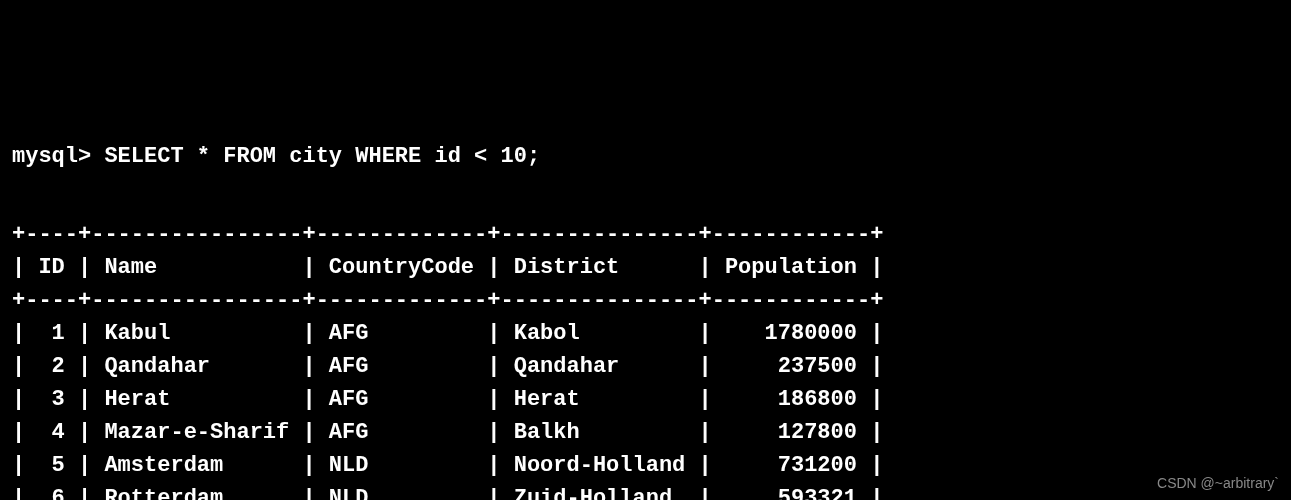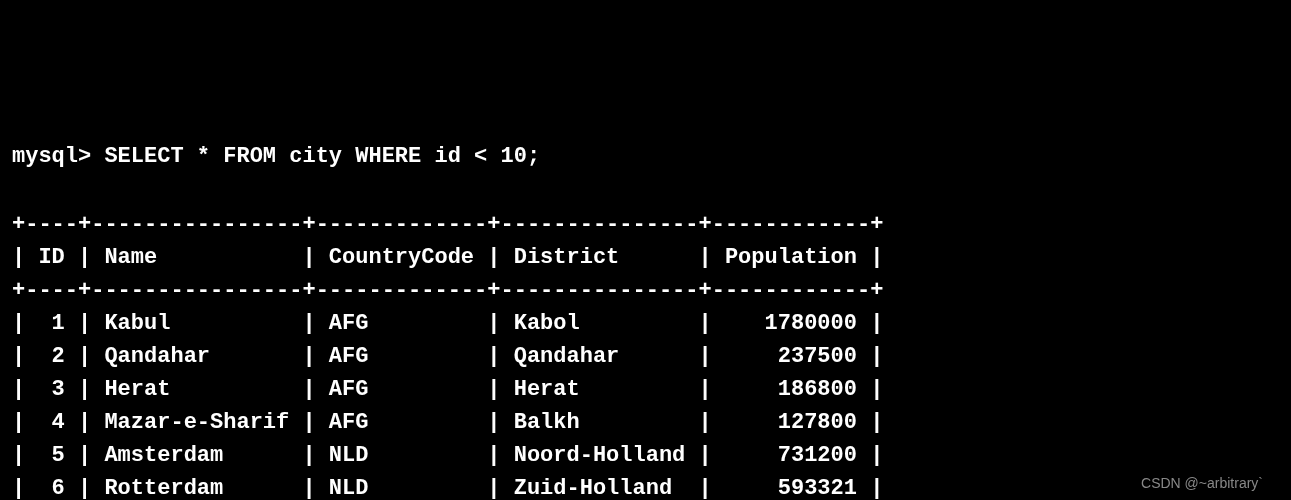--- a/index.html
+++ b/index.html
@@ -14,26 +14,26 @@
       font-size: 22px;
       font-weight: bold;
       padding: 8px 12px;
       width: 1291px;
       height: 500px;
       line-height: 1.5;
       white-space: pre;
       position: relative;
     }
     .prompt-line {
-      margin-bottom: 2px;
+      margin-bottom: 12px;
     }
     .watermark {
       position: absolute;
       bottom: 6px;
-      right: 28px;
+      right: 12px;
       color: #888;
       font-size: 14px;
       font-weight: normal;
       font-family: Arial, sans-serif;
     }
   </style>
 </head>
 <body>
 
 

